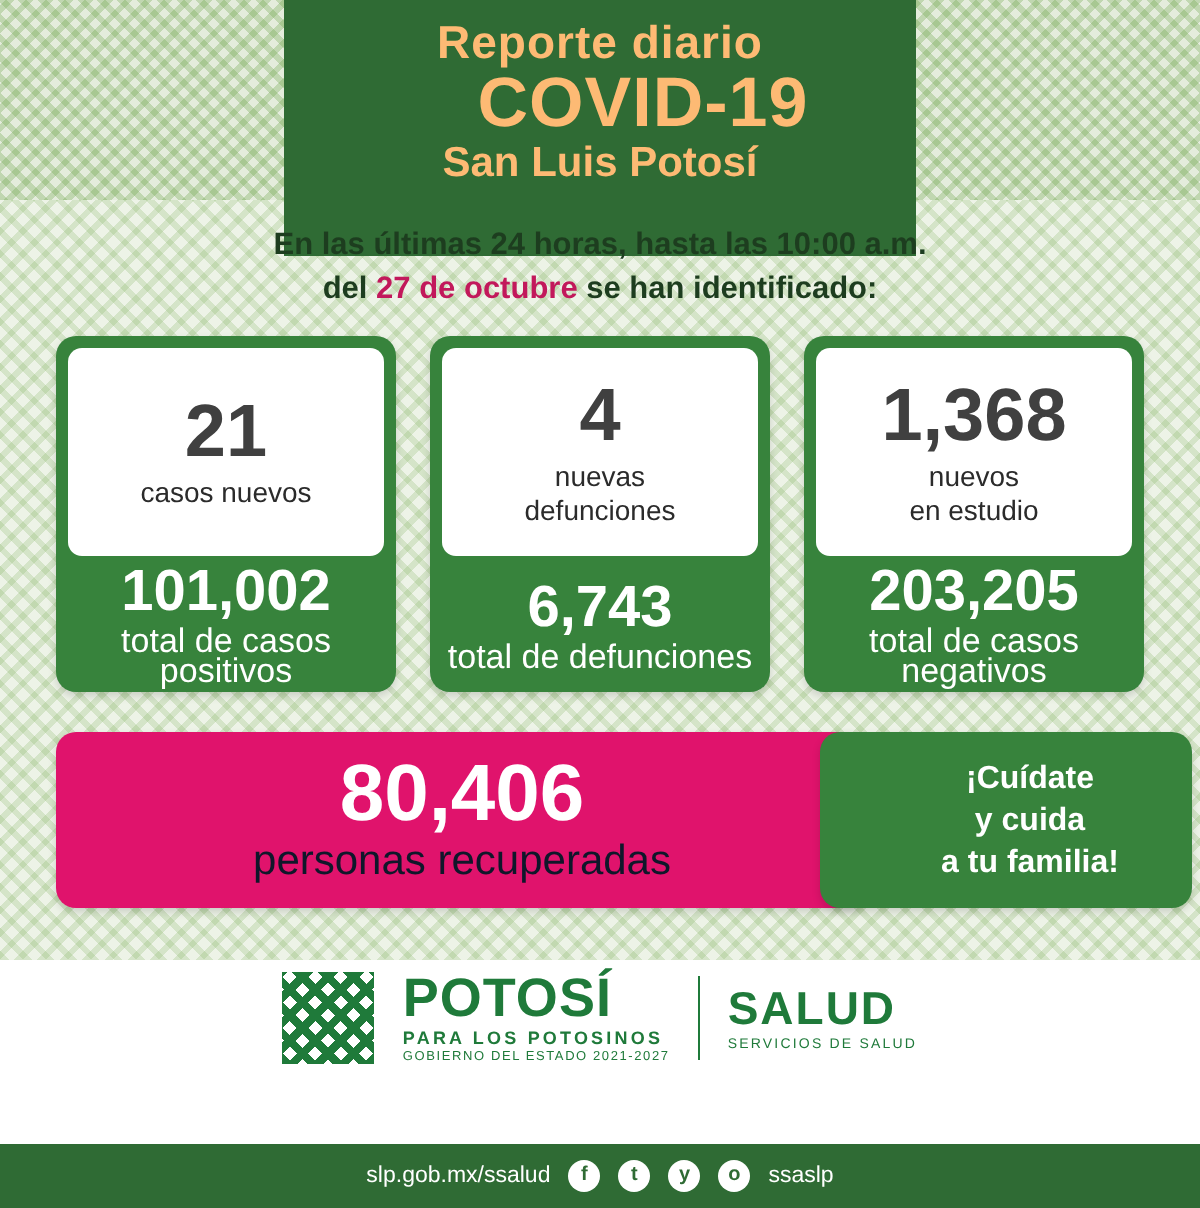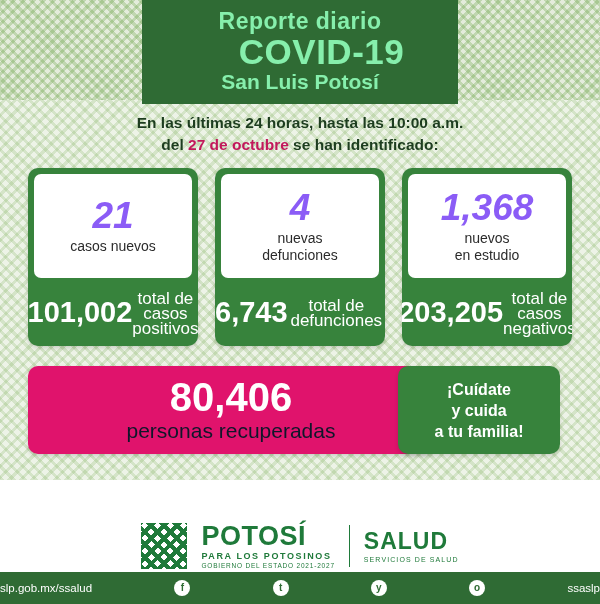--- a/index.html
+++ b/index.html
@@ -30,23 +30,23 @@
     height: 100px;
     background:
       repeating-linear-gradient(45deg, rgba(110,165,75,0.30) 0 3px, rgba(255,255,255,0) 3px 7px),
       repeating-linear-gradient(-45deg, rgba(110,165,75,0.30) 0 3px, rgba(255,255,255,0) 3px 7px),
       #e4ecdc;
   }
   .title-box {
     position: absolute;
     left: 142px; top: 0;
     width: 316px;
-    height: 104px;
+    height: 128px;
     background: #2f6b34;
-    color: #86efac;
+    color: #fdba74;
     text-align: center;
     box-sizing: border-box;
     padding-top: 8px;
   }
   .title-line1 {
     font-size: 23px;
     font-weight: bold;
     letter-spacing: 0.5px;
     line-height: 26px;
   }
@@ -98,37 +98,36 @@
     margin: 6px 6px 0 6px;
     border-radius: 7px;
     height: 104px;
     display: flex;
     flex-direction: column;
     align-items: center;
     justify-content: center;
     text-align: center;
   }
   .card-num {
-    color: #8b5cf6;
+    color: #404040;
     font-size: 37px;
     font-weight: bold;
     line-height: 38px;
-    font-style: italic;
   }
   .card-label {
     color: #2b2b2b;
     font-size: 14px;
     line-height: 17px;
     margin-top: 3px;
     padding: 0 6px;
   }
   .card-bottom {
     height: 68px;
     display: flex;
-    flex-direction: row;
+    flex-direction: column;
     align-items: center;
     justify-content: center;
     text-align: center;
     color: #ffffff;
   }
   .card-total {
     font-size: 29px;
     font-weight: bold;
     line-height: 30px;
   }
@@ -157,49 +156,50 @@
     font-weight: bold;
     line-height: 42px;
   }
   .recovered-label {
     color: #0f172a;
     font-size: 21px;
     line-height: 26px;
   }
   .care {
     position: absolute;
-    left: 398px; top: 366px;
+    left: 410px; top: 366px;
     width: 162px;
     height: 88px;
     background: #37833c;
     border-radius: 10px;
     box-shadow: 0 2px 4px rgba(0,0,0,0.15);
     display: flex;
     flex-direction: column;
     align-items: center;
     justify-content: center;
     text-align: center;
+    padding-left: 24px;
   }
   .care-line {
     color: #ffffff;
     font-size: 16px;
     font-weight: bold;
     line-height: 21px;
   }
   
   .footer-white {
     position: absolute;
     left: 0; top: 480px;
     width: 600px;
     height: 92px;
     background: #ffffff;
   }
   .logo-row {
     position: absolute;
-    left: 0; top: 523px;
+    left: 0; top: 486px;
     width: 600px;
     display: flex;
     align-items: center;
     justify-content: center;
     gap: 14px;
   }
   .glyph-mark {
     width: 46px;
     height: 46px;
     background:
@@ -250,21 +250,21 @@
     margin-top: 3px;
   }
   .footer-bar {
     position: absolute;
     left: 0; top: 572px;
     width: 600px;
     height: 32px;
     background: #2f6b34;
     display: flex;
     align-items: center;
-    justify-content: space-between;
+    justify-content: center;
     gap: 9px;
     color: #ffffff;
     font-size: 11.5px;
   }
   .social-ic {
     width: 16px;
     height: 16px;
     border-radius: 50%;
     background: #ffffff;
     color: #2f6b34;

